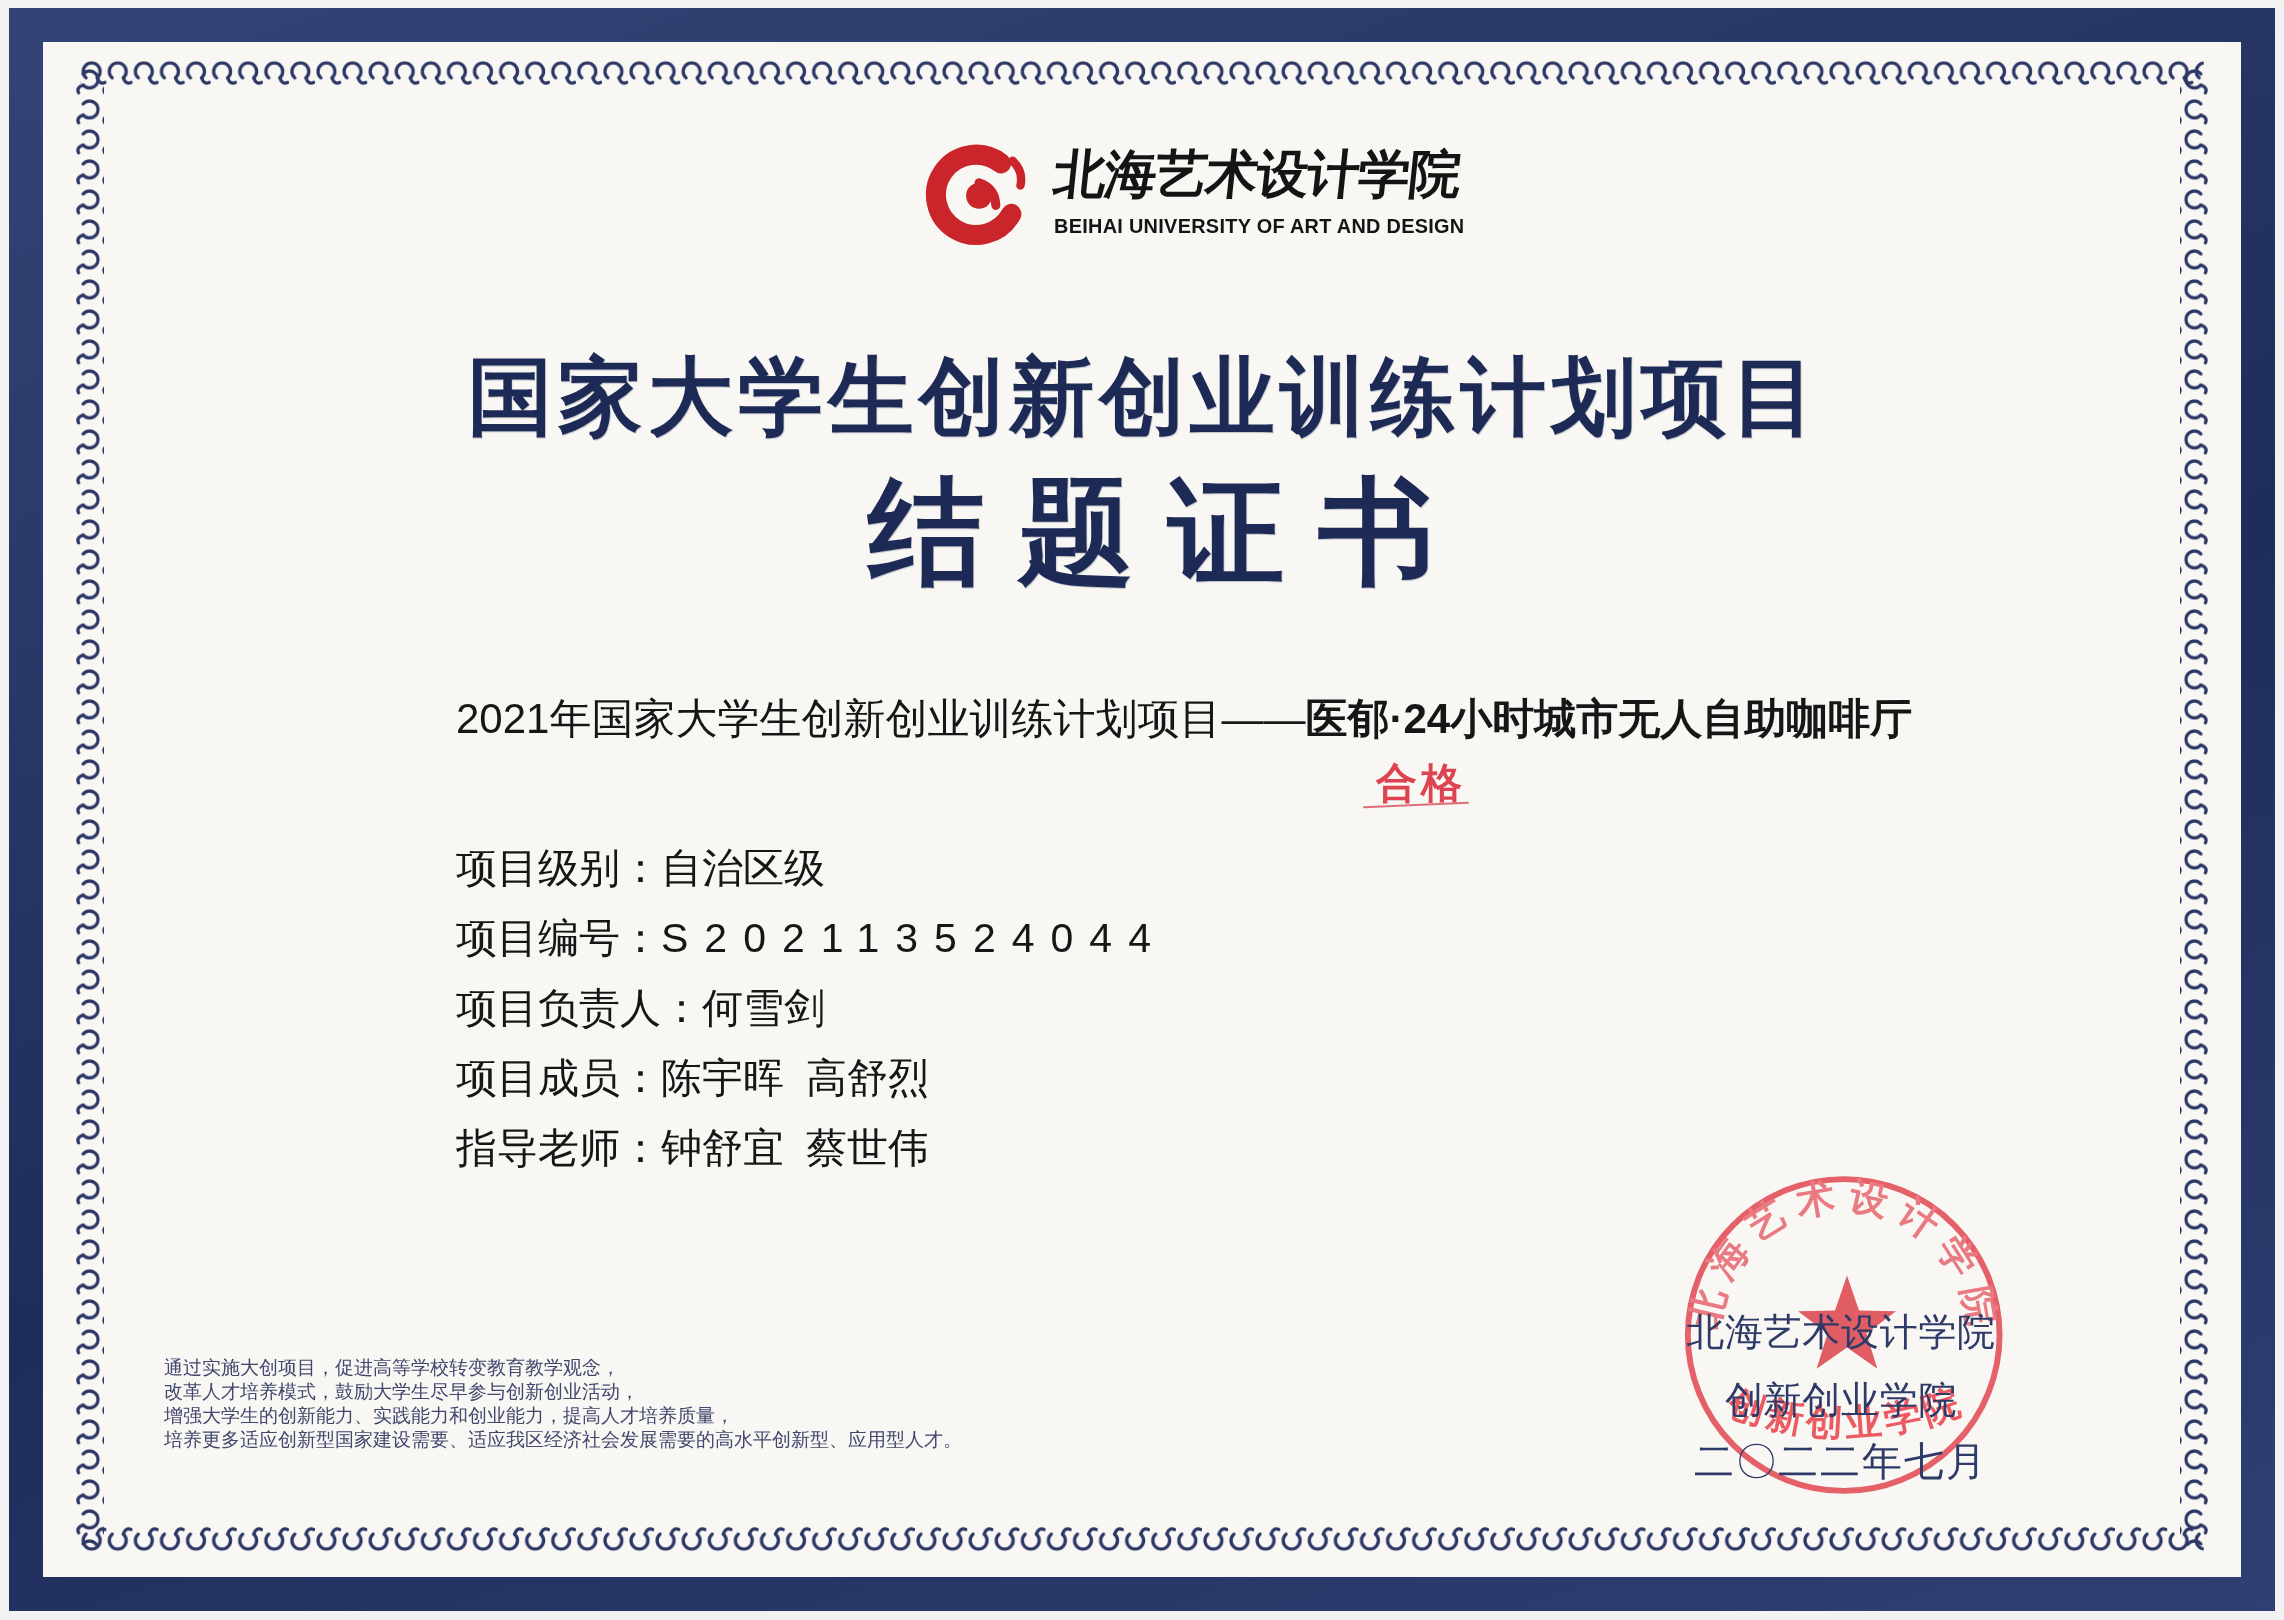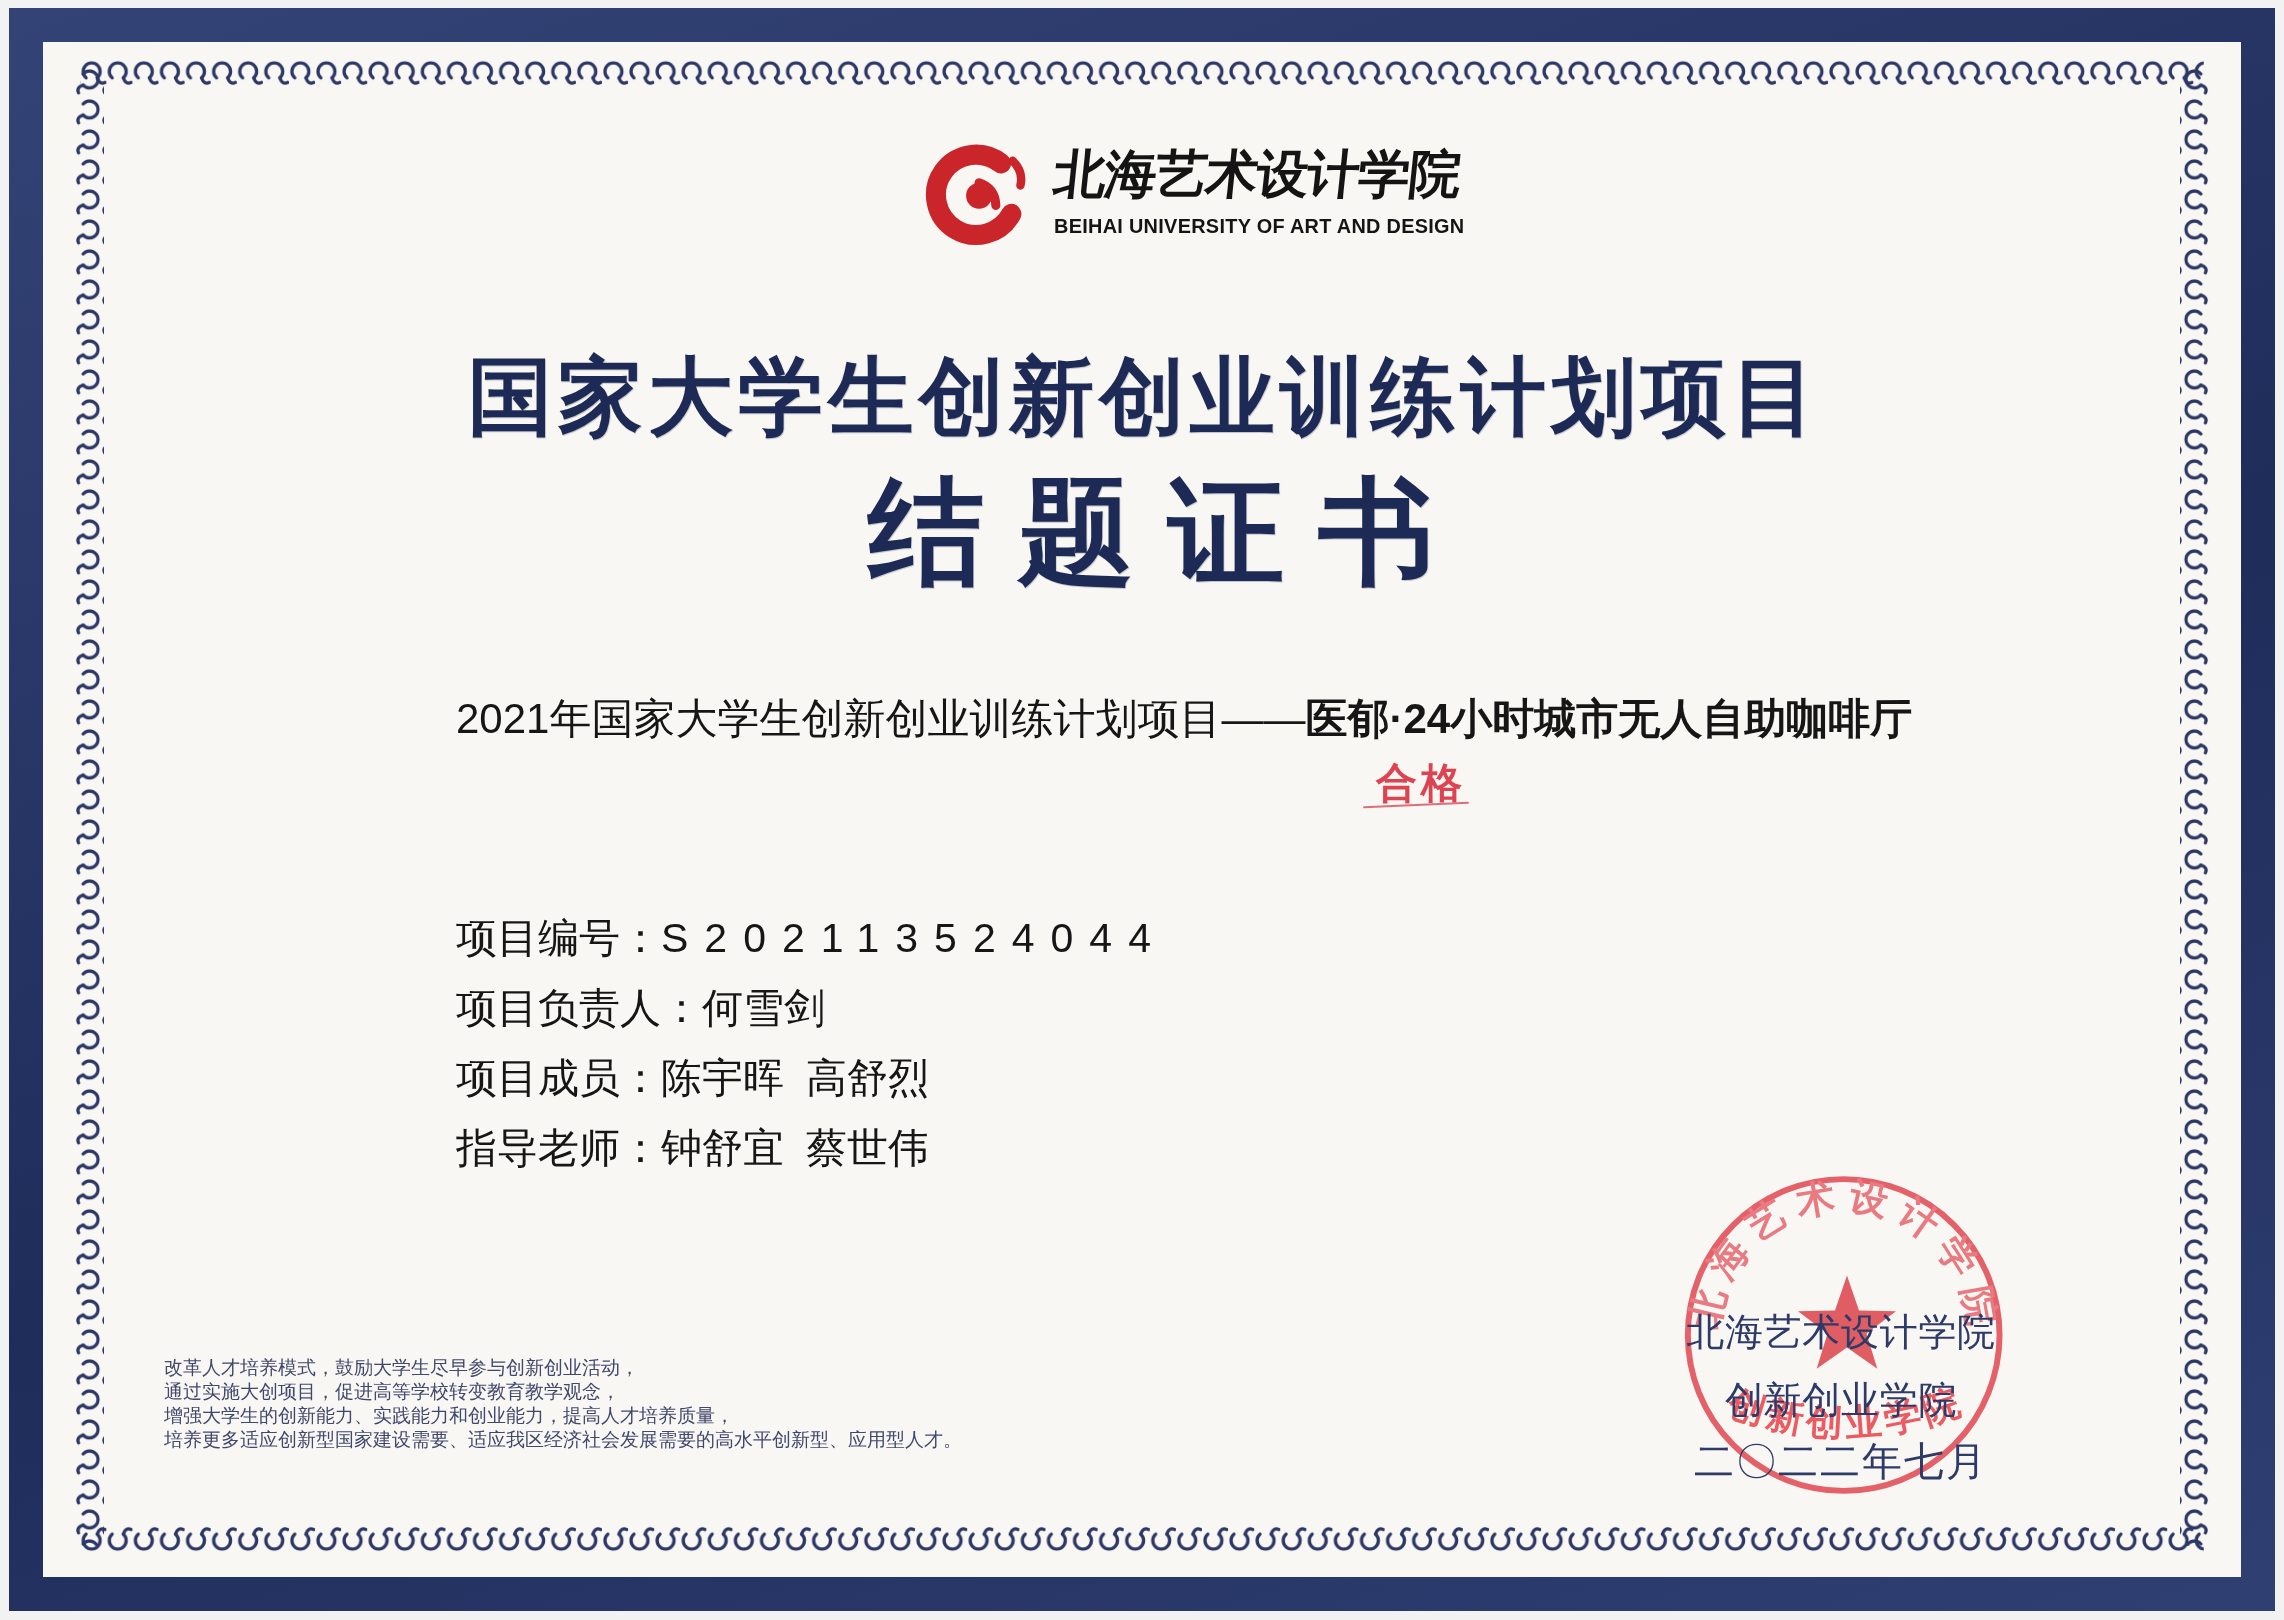--- a/index.html
+++ b/index.html
@@ -125,28 +125,29 @@
     </div>
   </div>
 
   <div class="title1">国家大学生创新创业训练计划项目</div>
   <div class="title2">结题证书</div>
 
   <div class="body-line l1"><span>2021年国家大学生创新创业训练计划项目——</span><span class="project-name">医郁·24小时城市无人自助咖啡厅</span></div>
   <div class="stamp-pass">合格</div>
   <div class="stamp-underline"></div>
 
+  <div class="detail-row" style="top:848px"><span>项目级别：</span><span class="detail-val">自治区级</span></div>
   <div class="detail-row" style="top:918px"><span>项目编号：</span><span class="detail-num">S202113524044</span></div>
   <div class="detail-row" style="top:988px"><span>项目负责人：</span><span class="detail-val">何雪剑</span></div>
   <div class="detail-row" style="top:1058px"><span>项目成员：</span><span class="detail-val">陈宇晖 高舒烈</span></div>
   <div class="detail-row" style="top:1128px"><span>指导老师：</span><span class="detail-val">钟舒宜 蔡世伟</span></div>
 
   <div class="footnote">
+    <div>通过实施大创项目，促进高等学校转变教育教学观念，</div>
     <div>改革人才培养模式，鼓励大学生尽早参与创新创业活动，</div>
-    <div>通过实施大创项目，促进高等学校转变教育教学观念，</div>
     <div>增强大学生的创新能力、实践能力和创业能力，提高人才培养质量，</div>
     <div>培养更多适应创新型国家建设需要、适应我区经济社会发展需要的高水平创新型、应用型人才。</div>
   </div>
 
   <svg class="seal-svg" viewBox="0 0 530 530">
     <defs>
       <path id="sealArcTop" d="M70.7 281.6 A190 190 0 1 1 449.3 281.6" fill="none"></path>
       <path id="sealArcBottom" d="M78 382 Q260 452 442 382" fill="none"></path>
     </defs>
     <circle cx="260" cy="265" r="236" fill="none" stroke="#e4555e" stroke-width="9"></circle>

